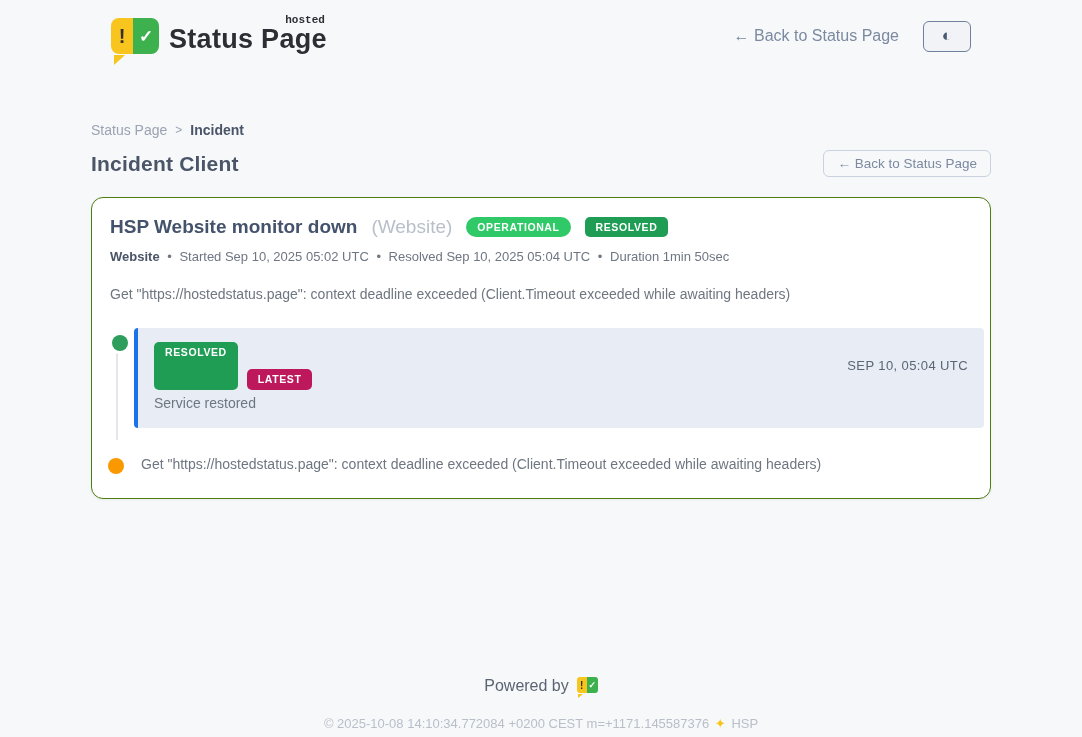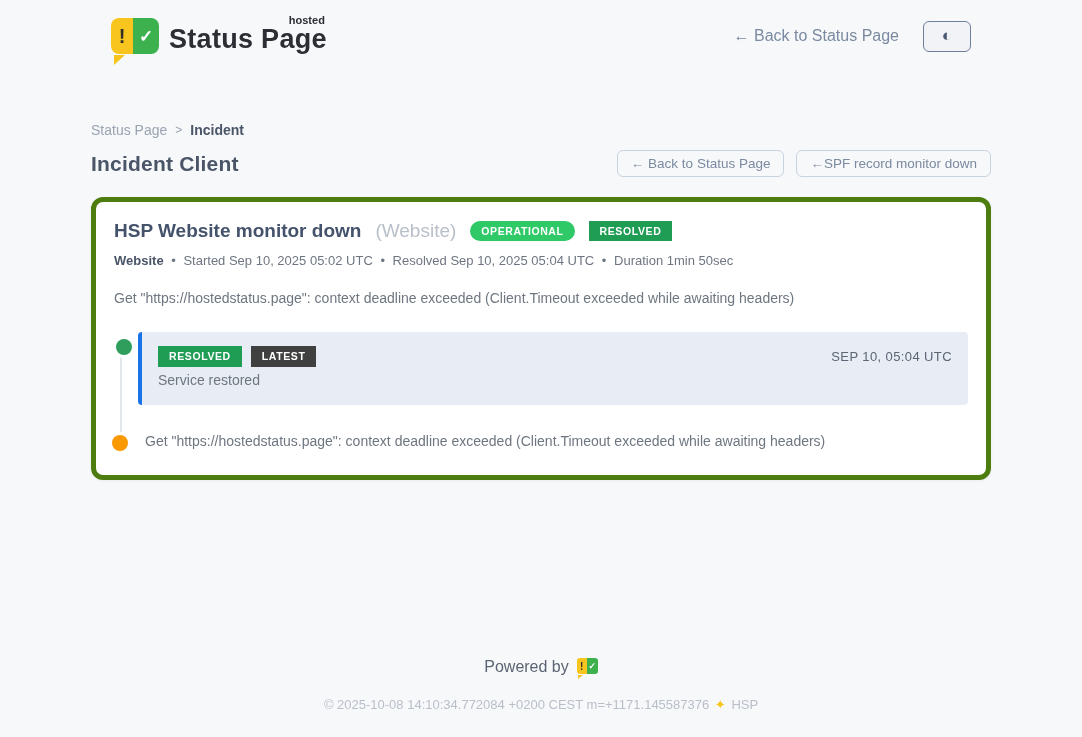--- a/index.html
+++ b/index.html
@@ -26,21 +26,21 @@
     flex:1; background:#3cb14e; display:flex; align-items:center; justify-content:center;
     color:#ffffff; font-weight:800; font-size:17px;
   }
   .bubble-tail {
     position:absolute; left:3px; bottom:-9px; width:0; height:0;
     border-left:11px solid #f7c51e; border-bottom:10px solid transparent;
   }
   .wordmark { position:relative; padding-top:8px; }
   .wordmark-text { font-size:27px; font-weight:700; color:#2c2e33; letter-spacing:.3px; }
   .wordmark-sup {
-    position:absolute; top:-2px; right:2px; font-size:11px; font-weight:600; color:#2c2e33;
+    position:absolute; top:-2px; right:2px; font-size:11px; font-weight:600; color:#2c2e33;font-family:Liberation Mono, monospace;
   }
   .header-right { display:flex; align-items:center; gap:24px; }
   .back-link { color:#7b8aa0; font-size:16px; text-decoration:none; cursor:pointer; }
   .theme-toggle {
     width:48px; height:31px; border:1px solid #70809b; border-radius:6px;
     background:#f1f3f7; display:flex; align-items:center; justify-content:center;
     font-size:17px; color:#4a5a74; cursor:pointer;
   }
 
   
@@ -54,34 +54,34 @@
   .page-title { font-size:21px; font-weight:700; color:#4a5568; letter-spacing:.2px; }
   .nav-buttons { display:flex; gap:12px; }
   .nav-btn {
     border:1px solid #c9d2df; border-radius:6px; background:transparent;
     color:#7b8aa0; font-size:13.5px; padding:5px 13px; cursor:pointer;
     font-family:"Liberation Sans", sans-serif; white-space:nowrap;
   }
 
   
   .card {
-    margin-top:20px; background:#ffffff; border:5px solid #4d7c0f; border-radius:12px;
-    box-shadow:0 1px 3px rgba(40,50,70,.06); padding:18px 18px 26px 18px;
+    margin-top:20px; background:#ffffff; border:1px solid #4d7c0f; border-radius:12px;
+    box-shadow:0 1px 3px rgba(40,50,70,.06); padding:18px 6px 26px 18px;
   }
   .card-title-row { display:flex; align-items:center; gap:14px; flex-wrap:wrap; }
   .incident-title { font-size:19px; font-weight:700; color:#44536b; }
   .incident-scope { font-size:19px; font-weight:400; color:#b9c0ca; }
   .badge {
     display:inline-block; color:#fff; font-weight:700; letter-spacing:.6px;
-    font-size:10.5px; padding:5px 11px; border-radius:0; line-height:1;
+    font-size:10.5px; padding:5px 11px; border-radius:5px; line-height:1;
   }
   .badge.pill { border-radius:999px;text-align:center; }
   .bg-green-light { background:#2fc968; }
   .bg-green { background:#1f9d55; }
-  .bg-blue { background:#404040; }
+  .bg-blue { background:#be185d;margin-top:27px; }
   .bg-orange { background:#fa9800; }
 
   .meta-line { margin-top:11px; font-size:13px; color:#6e7682; }
   .meta-line .meta-monitor { font-weight:700; color:#4a5568; }
   .meta-line .meta-sep { margin:0 4px; }
 
   .description { margin-top:22px; font-size:14px; color:#6e7680; }
 
   
   .timeline { position:relative; margin-top:26px; padding-left:24px; }
@@ -149,21 +149,20 @@
   <div class="breadcrumb">
     <span class="crumb-root">Status Page</span>
     <span class="crumb-sep">&gt;</span>
     <span class="crumb-current">Incident</span>
   </div>
 
   <div class="title-row">
     <h1 class="page-title">Incident Client</h1>
     <div class="nav-buttons">
       <button class="nav-btn">← Back to Status Page</button>
-      <button class="nav-btn">←SPF record monitor down</button>
     </div>
   </div>
 
   <section class="card">
 
     <div class="card-title-row">
       <span class="incident-title">HSP Website monitor down</span>
       <span class="incident-scope">(Website)</span>
       <span class="badge pill bg-green-light">OPERATIONAL</span>
       <span class="badge bg-green">RESOLVED</span>

